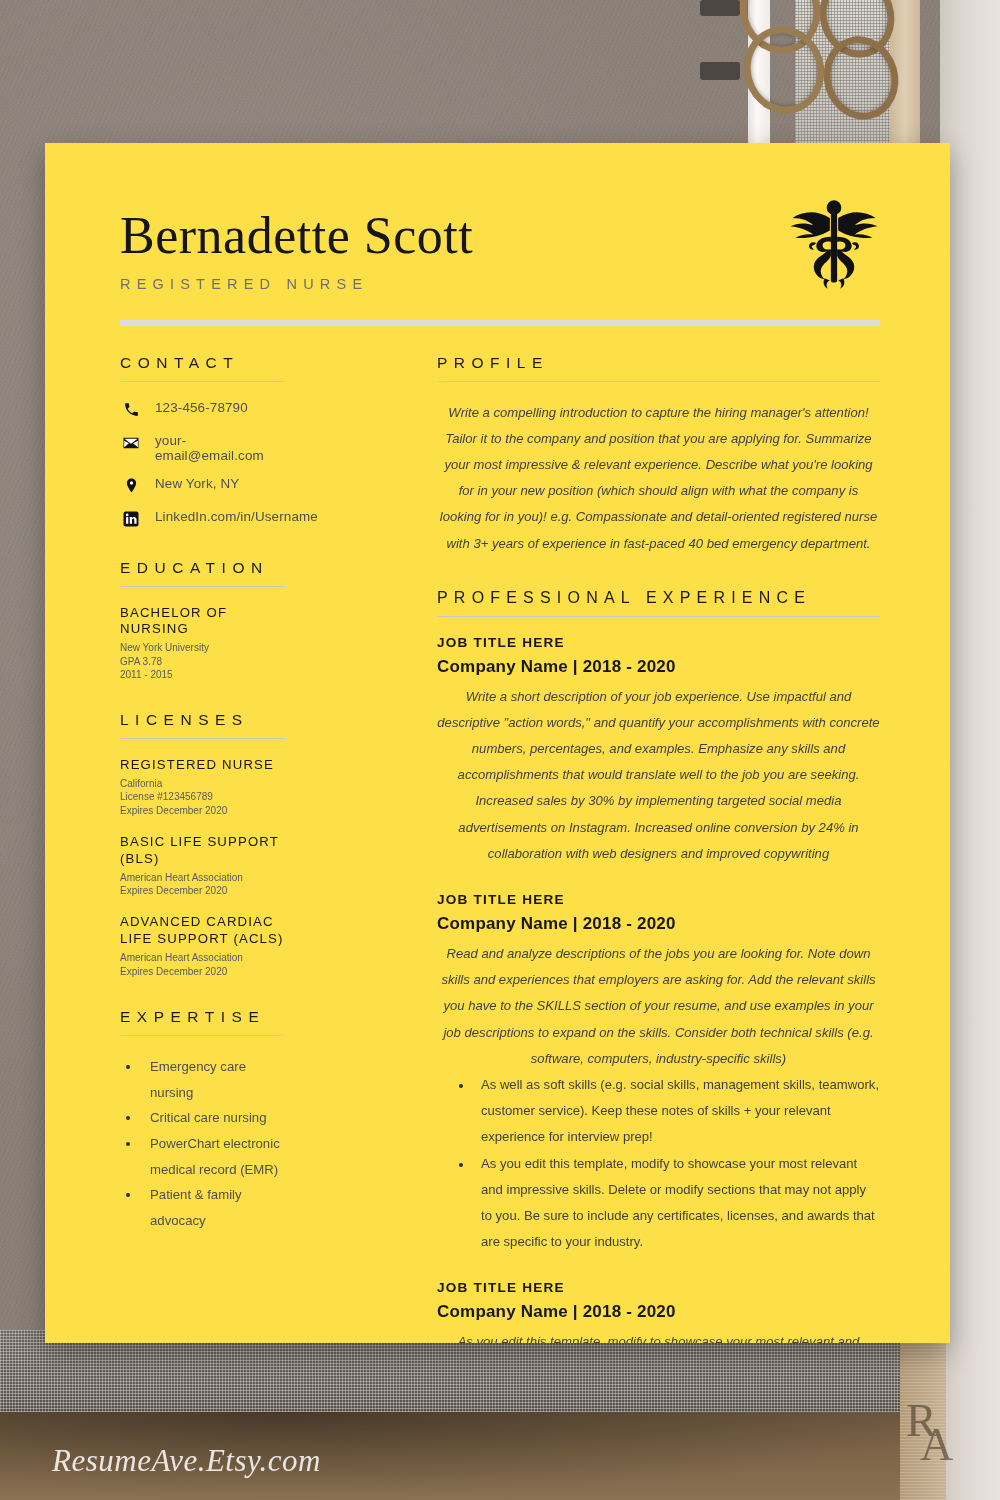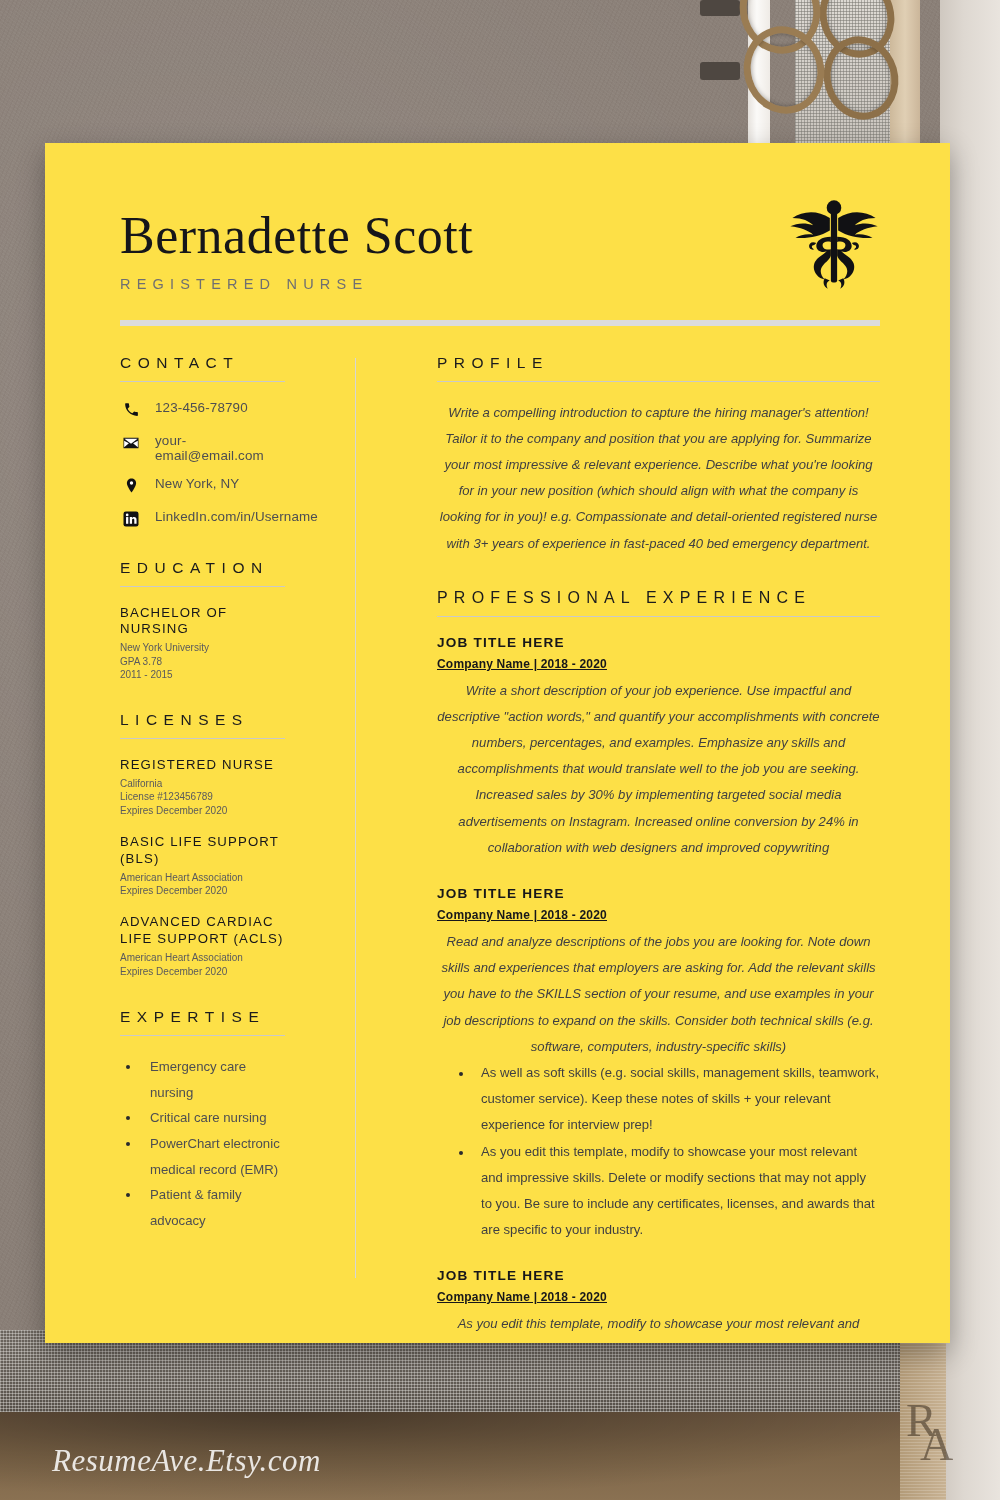--- a/index.html
+++ b/index.html
@@ -296,26 +296,25 @@
   }
   .job { margin-bottom: 25px; }
   .job-title {
     font-size: 13.6px;
     font-weight: 700;
     letter-spacing: 1.2px;
     color: #17171a;
     margin-bottom: 7px;
   }
   .job-meta {
-    font-size: 12px;
+    font-size: 17px;
     font-weight: 700;
     color: #17171a;
     margin-bottom: 7px;
     letter-spacing: .2px;
-    text-decoration: underline;
   }
   .job-bullets { margin: 0; padding: 0; list-style: none; }
   .job-bullets li {
     position: relative;
     padding-left: 44px;
     font-size: 13.1px;
     color: #3f3f42;
     line-height: 2.0;
   }
   .job-bullets li::before {

